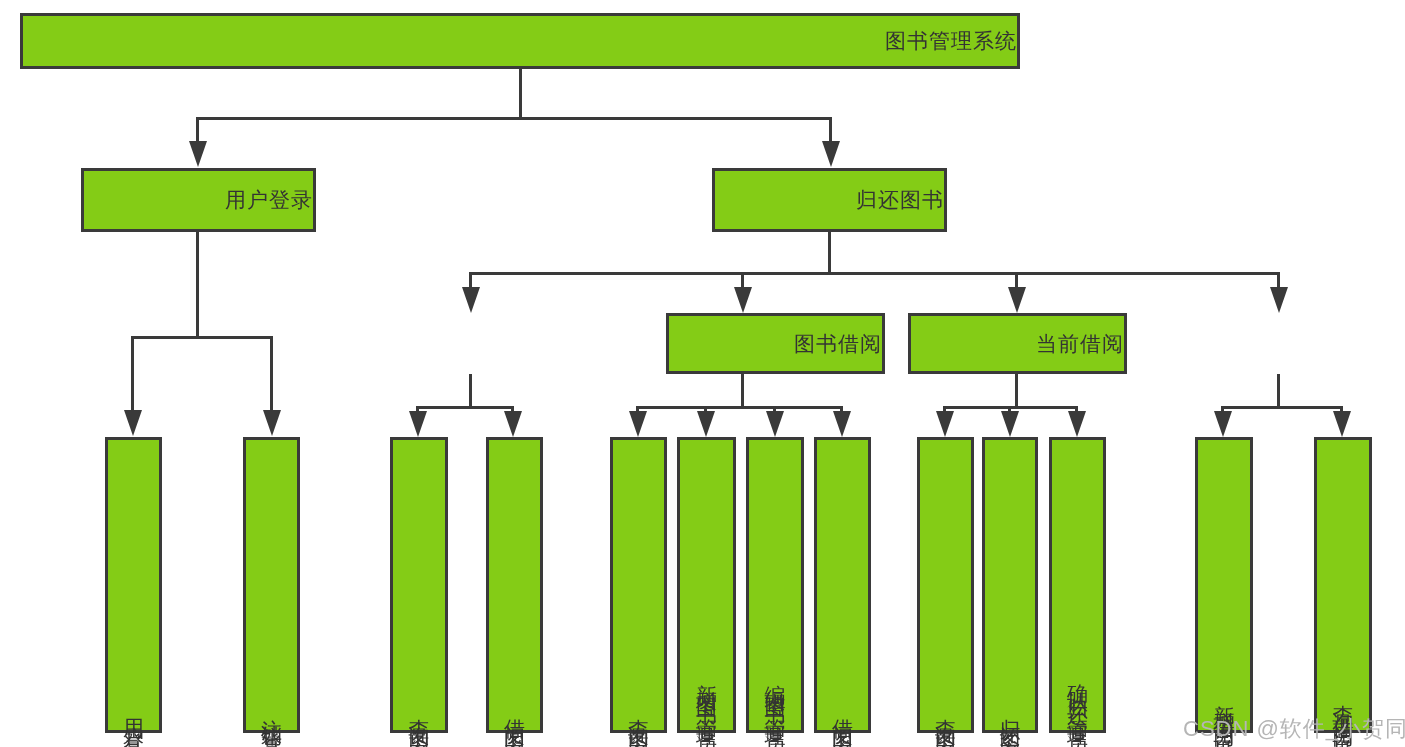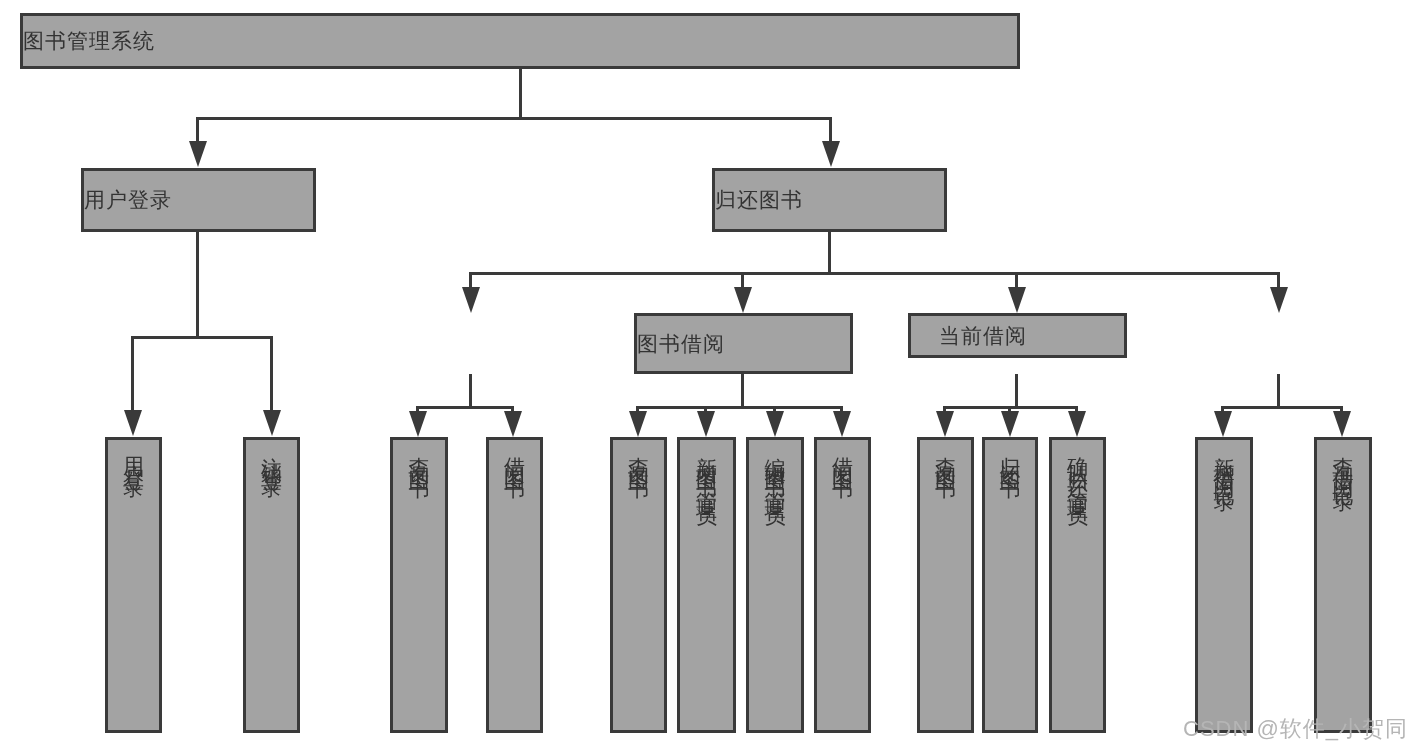--- a/index.html
+++ b/index.html
@@ -1,22 +1,22 @@
 <!DOCTYPE html>
 <html><head>
 <meta charset="utf-8">
 <style>
   html,body{margin:0;padding:0;background:#ffffff;}
   #stage{
     position:relative;width:1405px;height:747px;background:#ffffff;overflow:hidden;
     font-family:"Liberation Sans","DejaVu Sans",sans-serif;color:#333333;
   }
   .box{
-    position:absolute;box-sizing:border-box;border:3px solid #3a3a3a;background:#a3a3a3;
-    display:flex;align-items:center;justify-content:flex-start;
+    position:absolute;box-sizing:border-box;border:3px solid #3a3a3a;background:#84cc16;
+    display:flex;align-items:center;justify-content:flex-end;
     font-size:21px;letter-spacing:1px;color:#333333;
   }
   .vbox{
     writing-mode:vertical-rl;text-orientation:mixed;
     letter-spacing:7px;font-size:21px;
   }
   .line{position:absolute;background:#3a3a3a;}
   .arrow{
     position:absolute;width:0;height:0;
     border-left:9px solid transparent;border-right:9px solid transparent;
@@ -61,24 +61,24 @@
   <div class="line" style="left:469px;top:272px;width:811px;height:3px;"></div>
   <div class="line" style="left:469px;top:272px;width:3px;height:18px;"></div>
   <div class="arrow" style="left:462px;top:287px;"></div>
   <div class="line" style="left:741px;top:272px;width:3px;height:18px;"></div>
   <div class="arrow" style="left:734px;top:287px;"></div>
   <div class="line" style="left:1015px;top:272px;width:3px;height:18px;"></div>
   <div class="arrow" style="left:1008px;top:287px;"></div>
   <div class="line" style="left:1277px;top:272px;width:3px;height:18px;"></div>
   <div class="arrow" style="left:1270px;top:287px;"></div>
 
-  <div class="box" style="left:634px;top:313px;width:219px;height:61px;">
+  <div class="box" style="left:666px;top:313px;width:219px;height:61px;">
     <span>图书借阅</span>
   </div>
-  <div class="box" style="left:908px;top:313px;width:219px;height:45px;padding-left:28px;">
+  <div class="box" style="left:908px;top:313px;width:219px;height:61px;padding-left:28px;">
     <span>当前借阅</span>
   </div>
 
   <div class="line" style="left:469px;top:374px;width:3px;height:32px;"></div>
   <div class="line" style="left:416px;top:406px;width:98px;height:3px;"></div>
   <div class="line" style="left:416px;top:406px;width:3px;height:8px;"></div>
   <div class="arrow" style="left:409px;top:411px;"></div>
   <div class="line" style="left:511px;top:406px;width:3px;height:8px;"></div>
   <div class="arrow" style="left:504px;top:411px;"></div>
 

